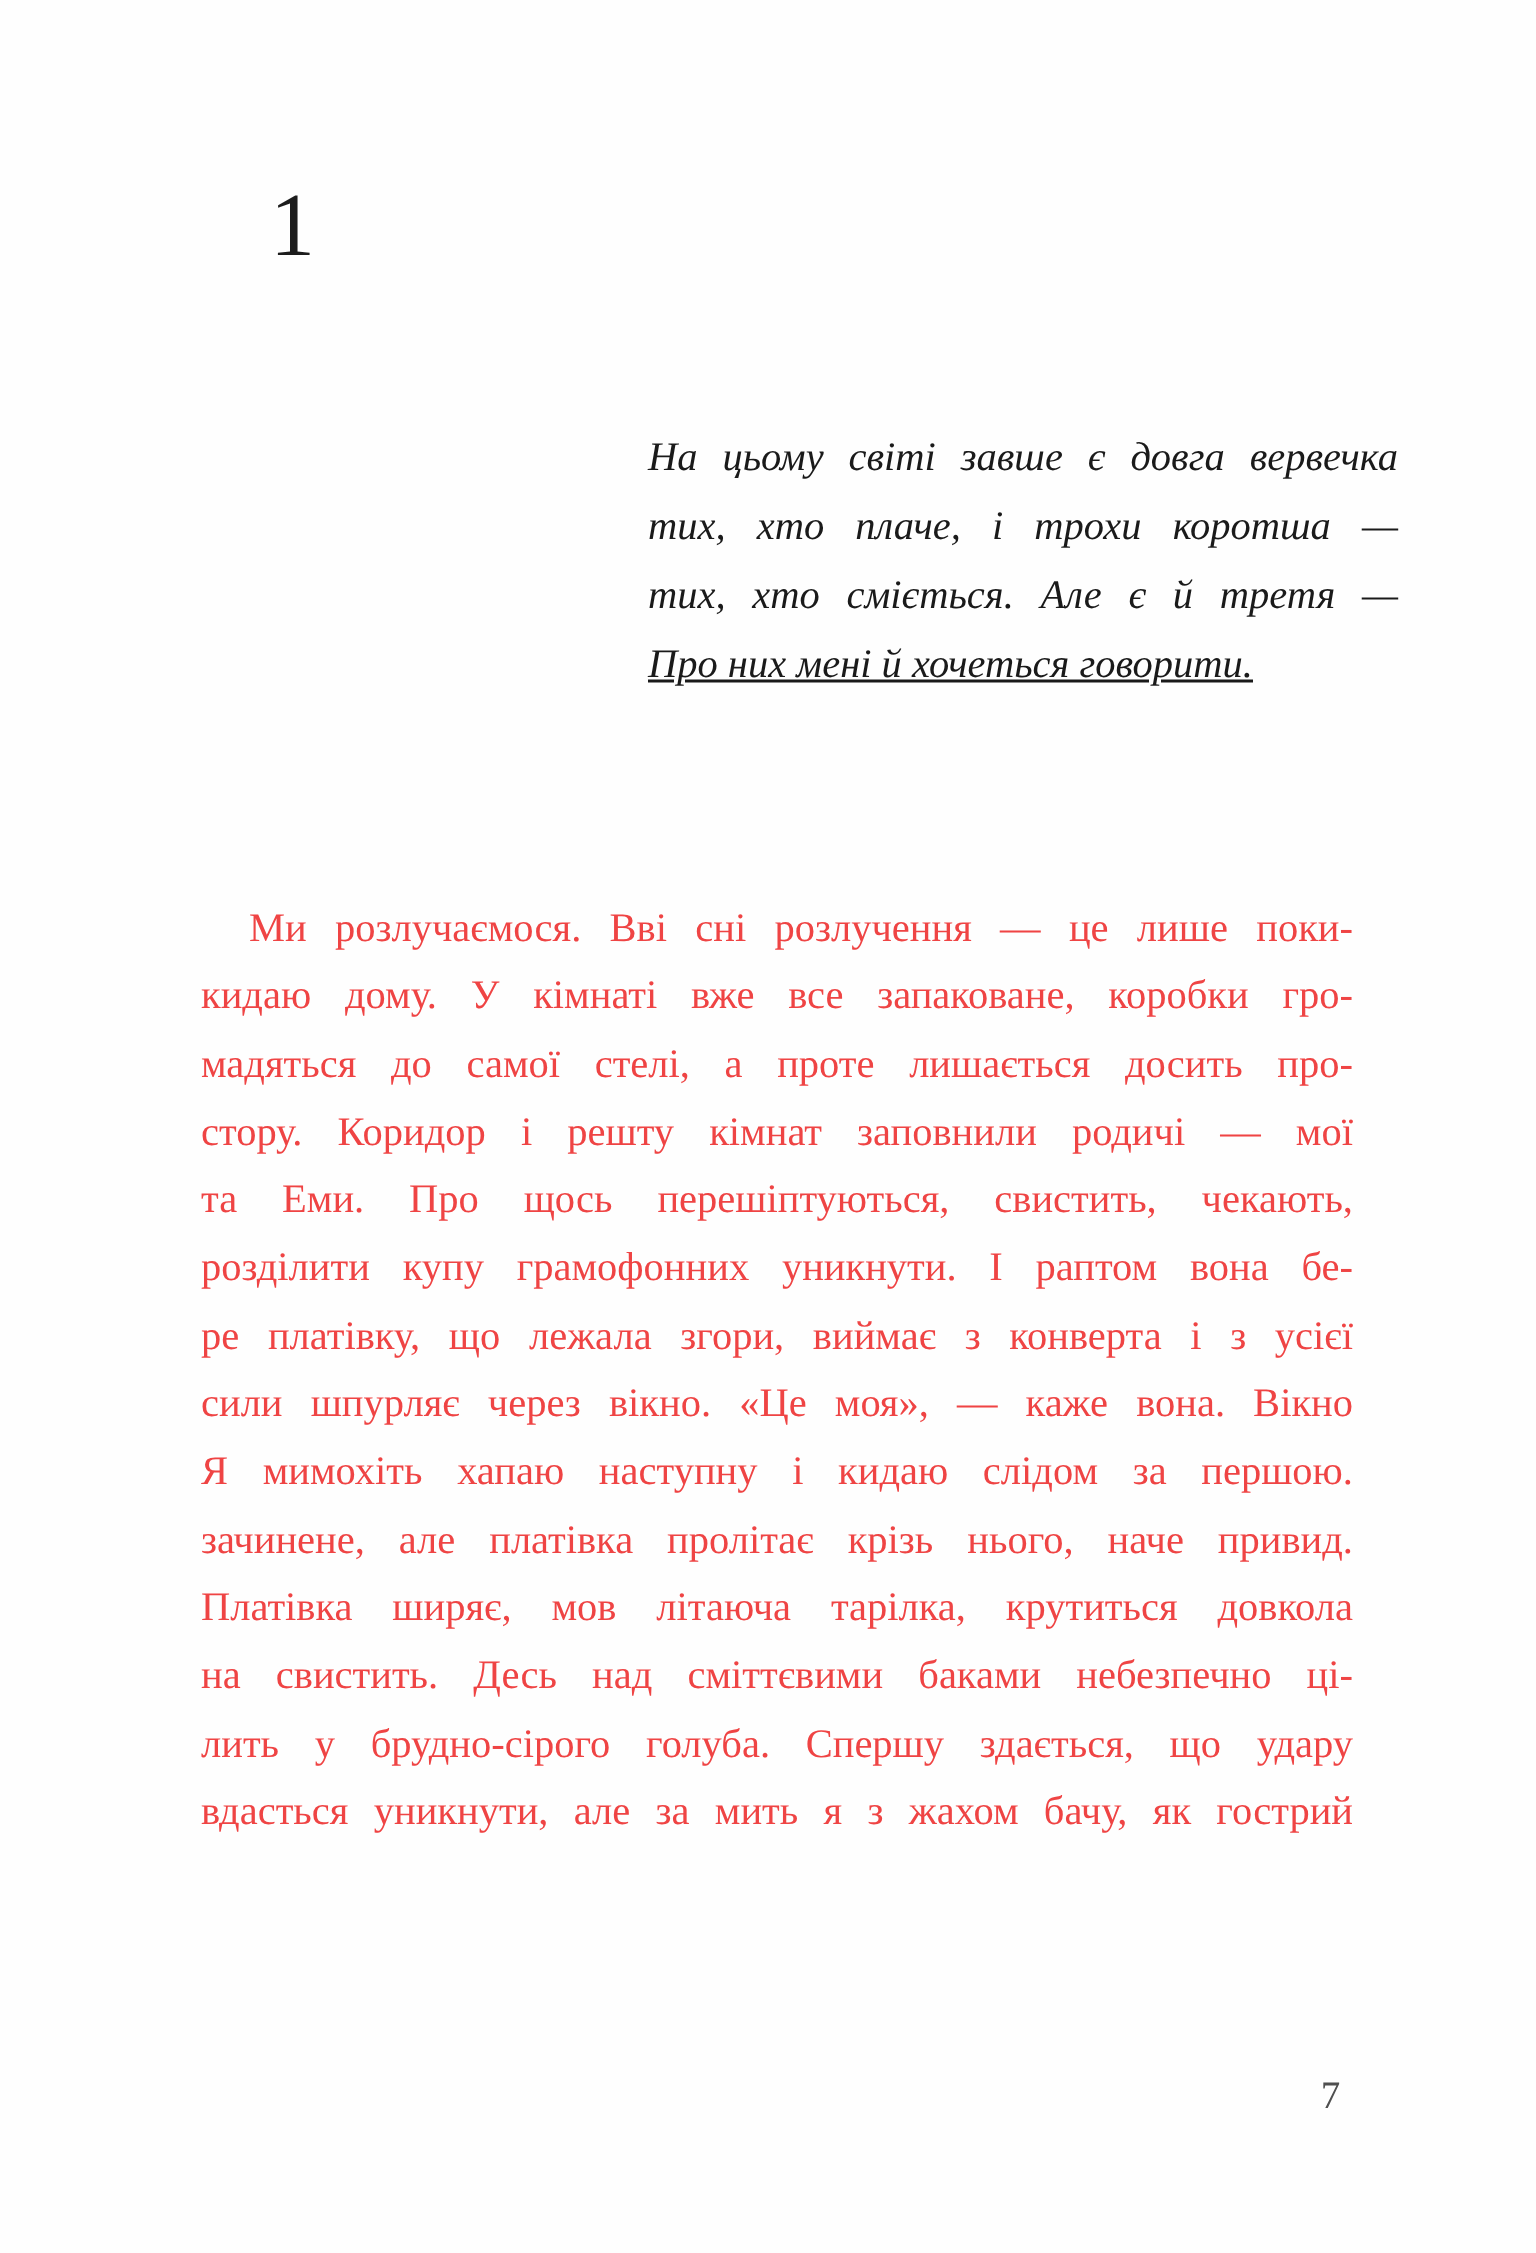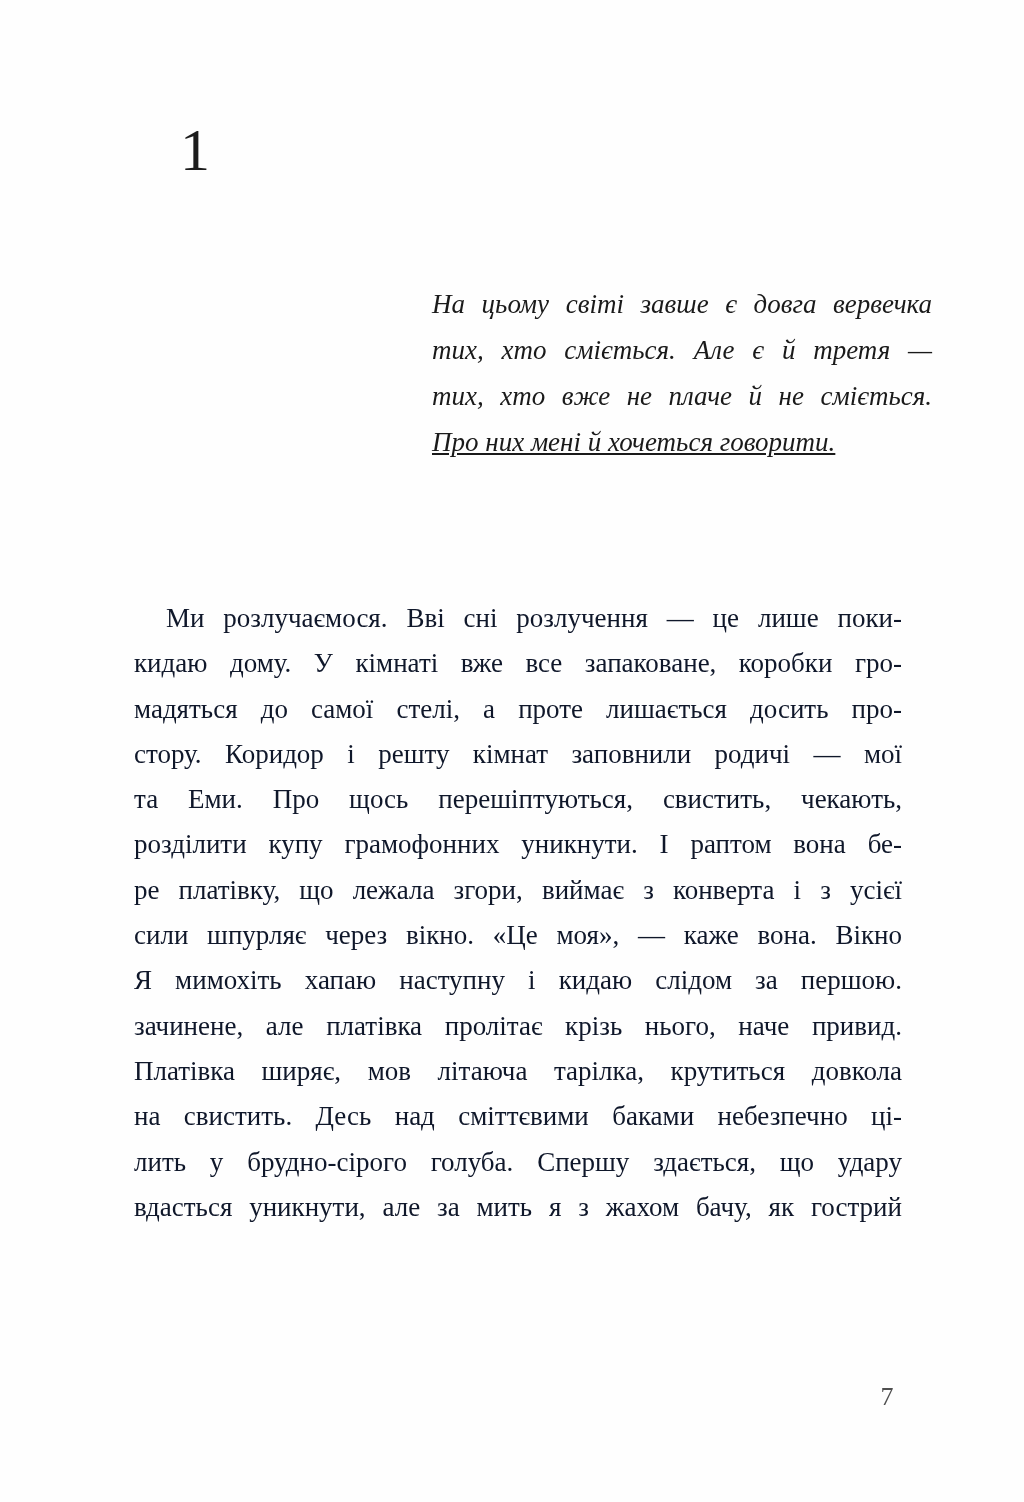--- a/index.html
+++ b/index.html
@@ -45,21 +45,21 @@
     text-align-last: left;
     text-decoration: underline;
   }
   .body-text {
     position: absolute;
     left: 134px;
     top: 596px;
     width: 768px;
     font-size: 27px;
     line-height: 45.3px;
-    color: #0f172a;
+    color: #ef4444;
   }
   .body-line {
     text-align: justify;
     text-align-last: justify;
   }
   .body-line.indent {
     text-indent: 32px;
   }
   .page-number {
     position: absolute;
@@ -73,22 +73,22 @@
 </style>
 </head>
 <body>
 
 <div class="page">
 
   <div class="chapter-number">1</div>
 
   <div class="epigraph">
     <div class="epigraph-line">На цьому світі завше є довга вервечка</div>
+    <div class="epigraph-line">тих, хто плаче, і трохи коротша —</div>
     <div class="epigraph-line">тих, хто сміється. Але є й третя —</div>
-    <div class="epigraph-line">тих, хто вже не плаче й не сміється.</div>
     <div class="epigraph-line last">Про них мені й хочеться говорити.</div>
   </div>
 
   <div class="body-text">
     <div class="body-line indent">Ми розлучаємося. Вві сні розлучення — це лише поки-</div>
     <div class="body-line">кидаю дому. У кімнаті вже все запаковане, коробки гро-</div>
     <div class="body-line">мадяться до самої стелі, а проте лишається досить про-</div>
     <div class="body-line">стору. Коридор і решту кімнат заповнили родичі — мої</div>
     <div class="body-line">та Еми. Про щось перешіптуються, свистить, чекають,</div>
     <div class="body-line">розділити купу грамофонних уникнути. І раптом вона бе-</div>

